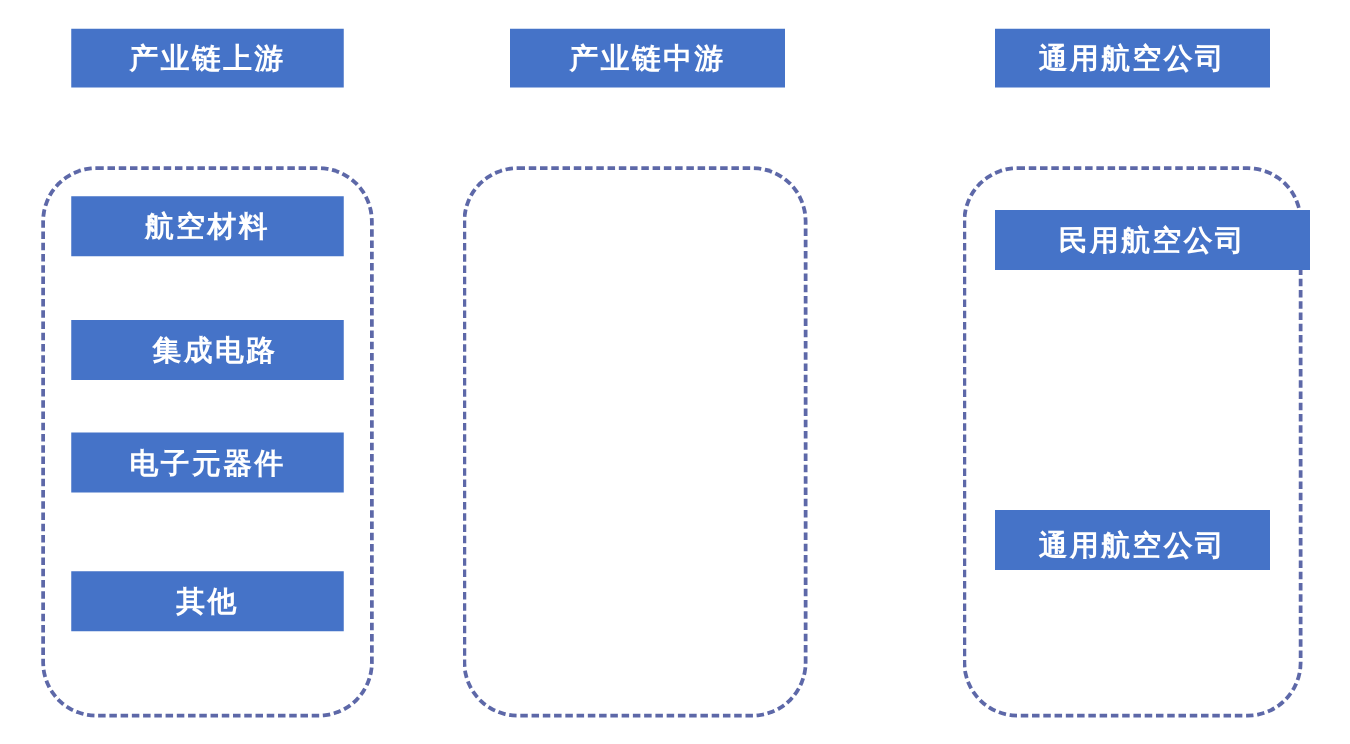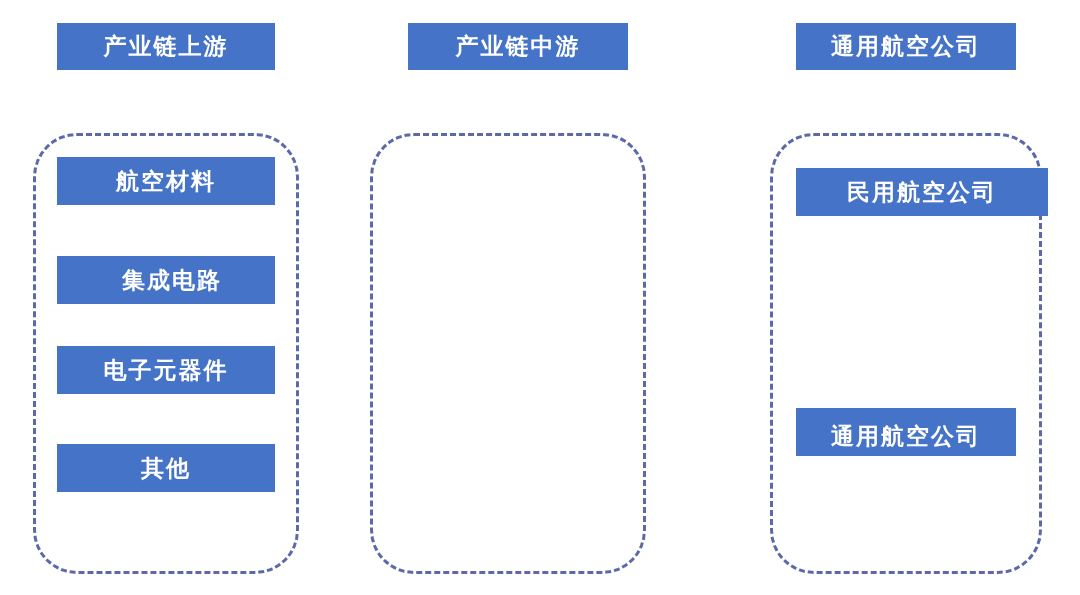--- a/index.html
+++ b/index.html
@@ -68,21 +68,21 @@
     padding-top: 8px;
     line-height: 40px;
   }
 
   
   #header-upstream   { left: 57px;  top: 23px;  width: 218px; }
   #box-upstream      { left: 33px;  top: 133px; width: 266px; height: 441px; }
   #chip-aviation-material { left: 57px; top: 157px; width: 218px; }
   #chip-integrated-circuit { left: 57px; top: 256px; width: 218px; padding-left: 12px; }
   #chip-electronic-component { left: 57px; top: 346px; width: 218px; }
-  #chip-other { left: 57px; top: 444px; width: 218px; }
+  #chip-other { left: 57px; top: 457px; width: 218px; }
 
   
   #header-midstream  { left: 408px; top: 23px;  width: 220px; }
   #box-midstream     { left: 370px; top: 133px; width: 276px; height: 441px; }
   #chip-aviation-maintenance { left: 408px; top: 293px; width: 220px; }
 
   
   #header-downstream { left: 796px; top: 23px;  width: 220px; }
   #box-downstream    { left: 770px; top: 133px; width: 272px; height: 441px; }
   #chip-civil-aviation { left: 796px; top: 168px; width: 252px; }

